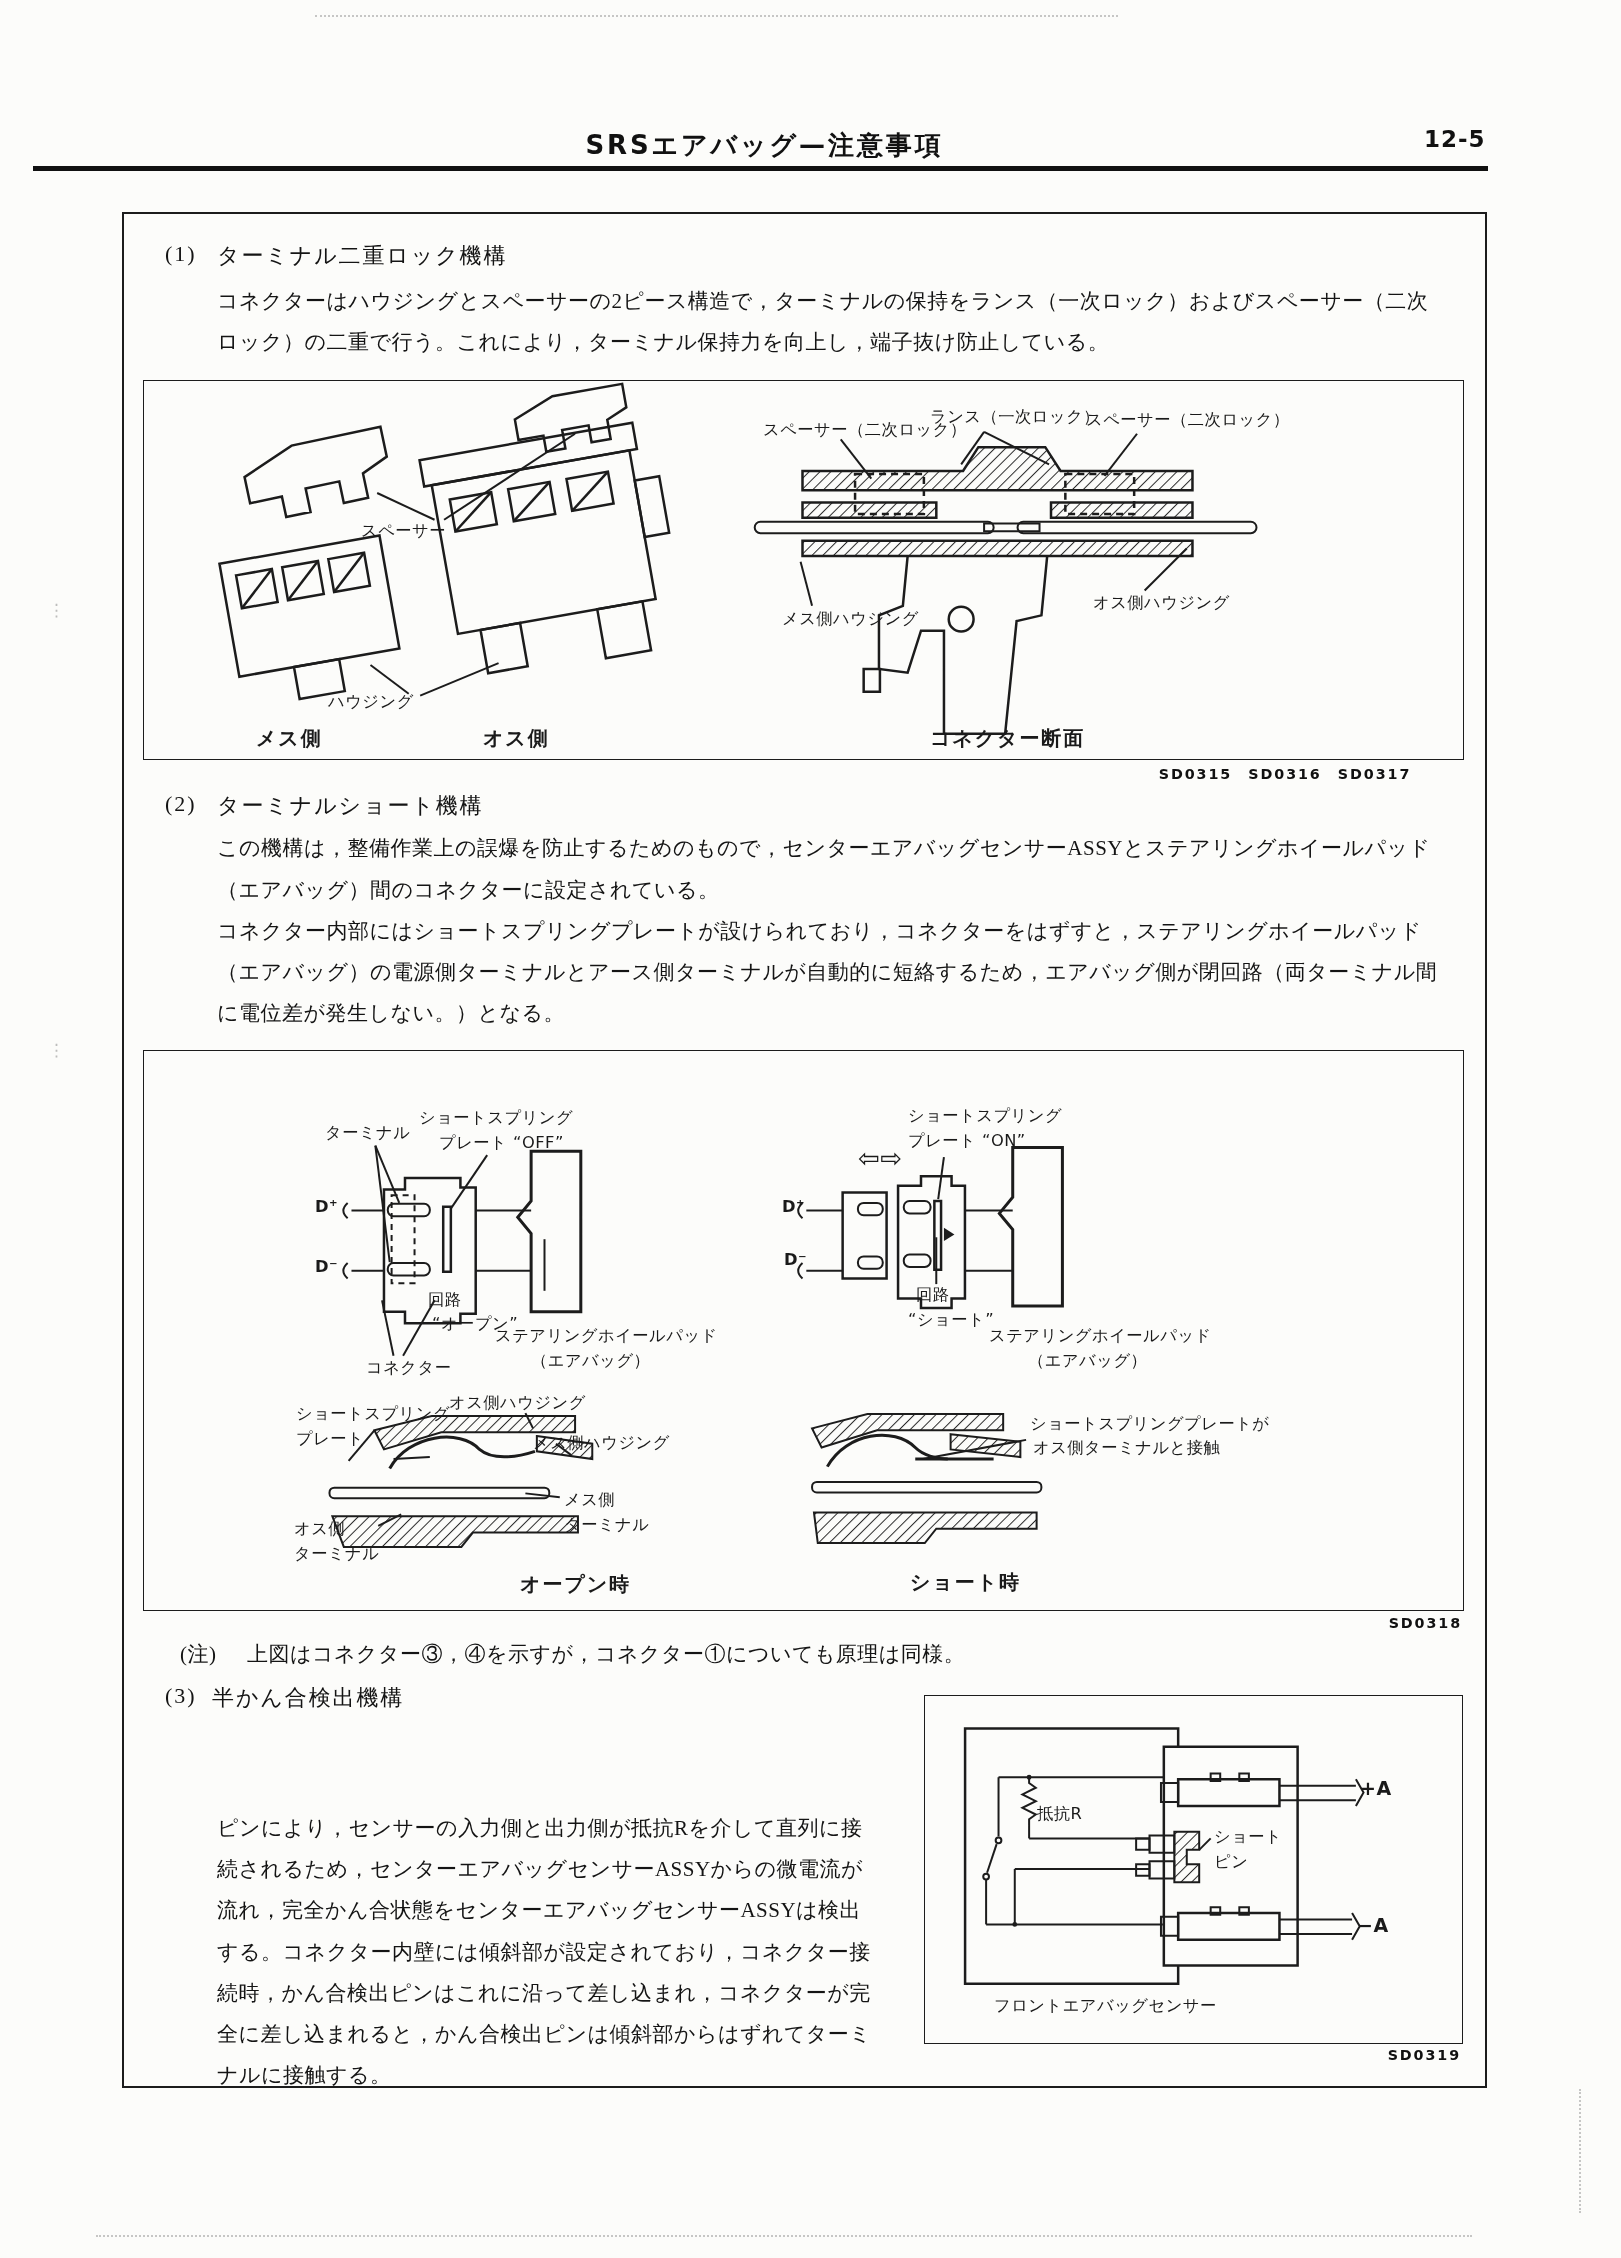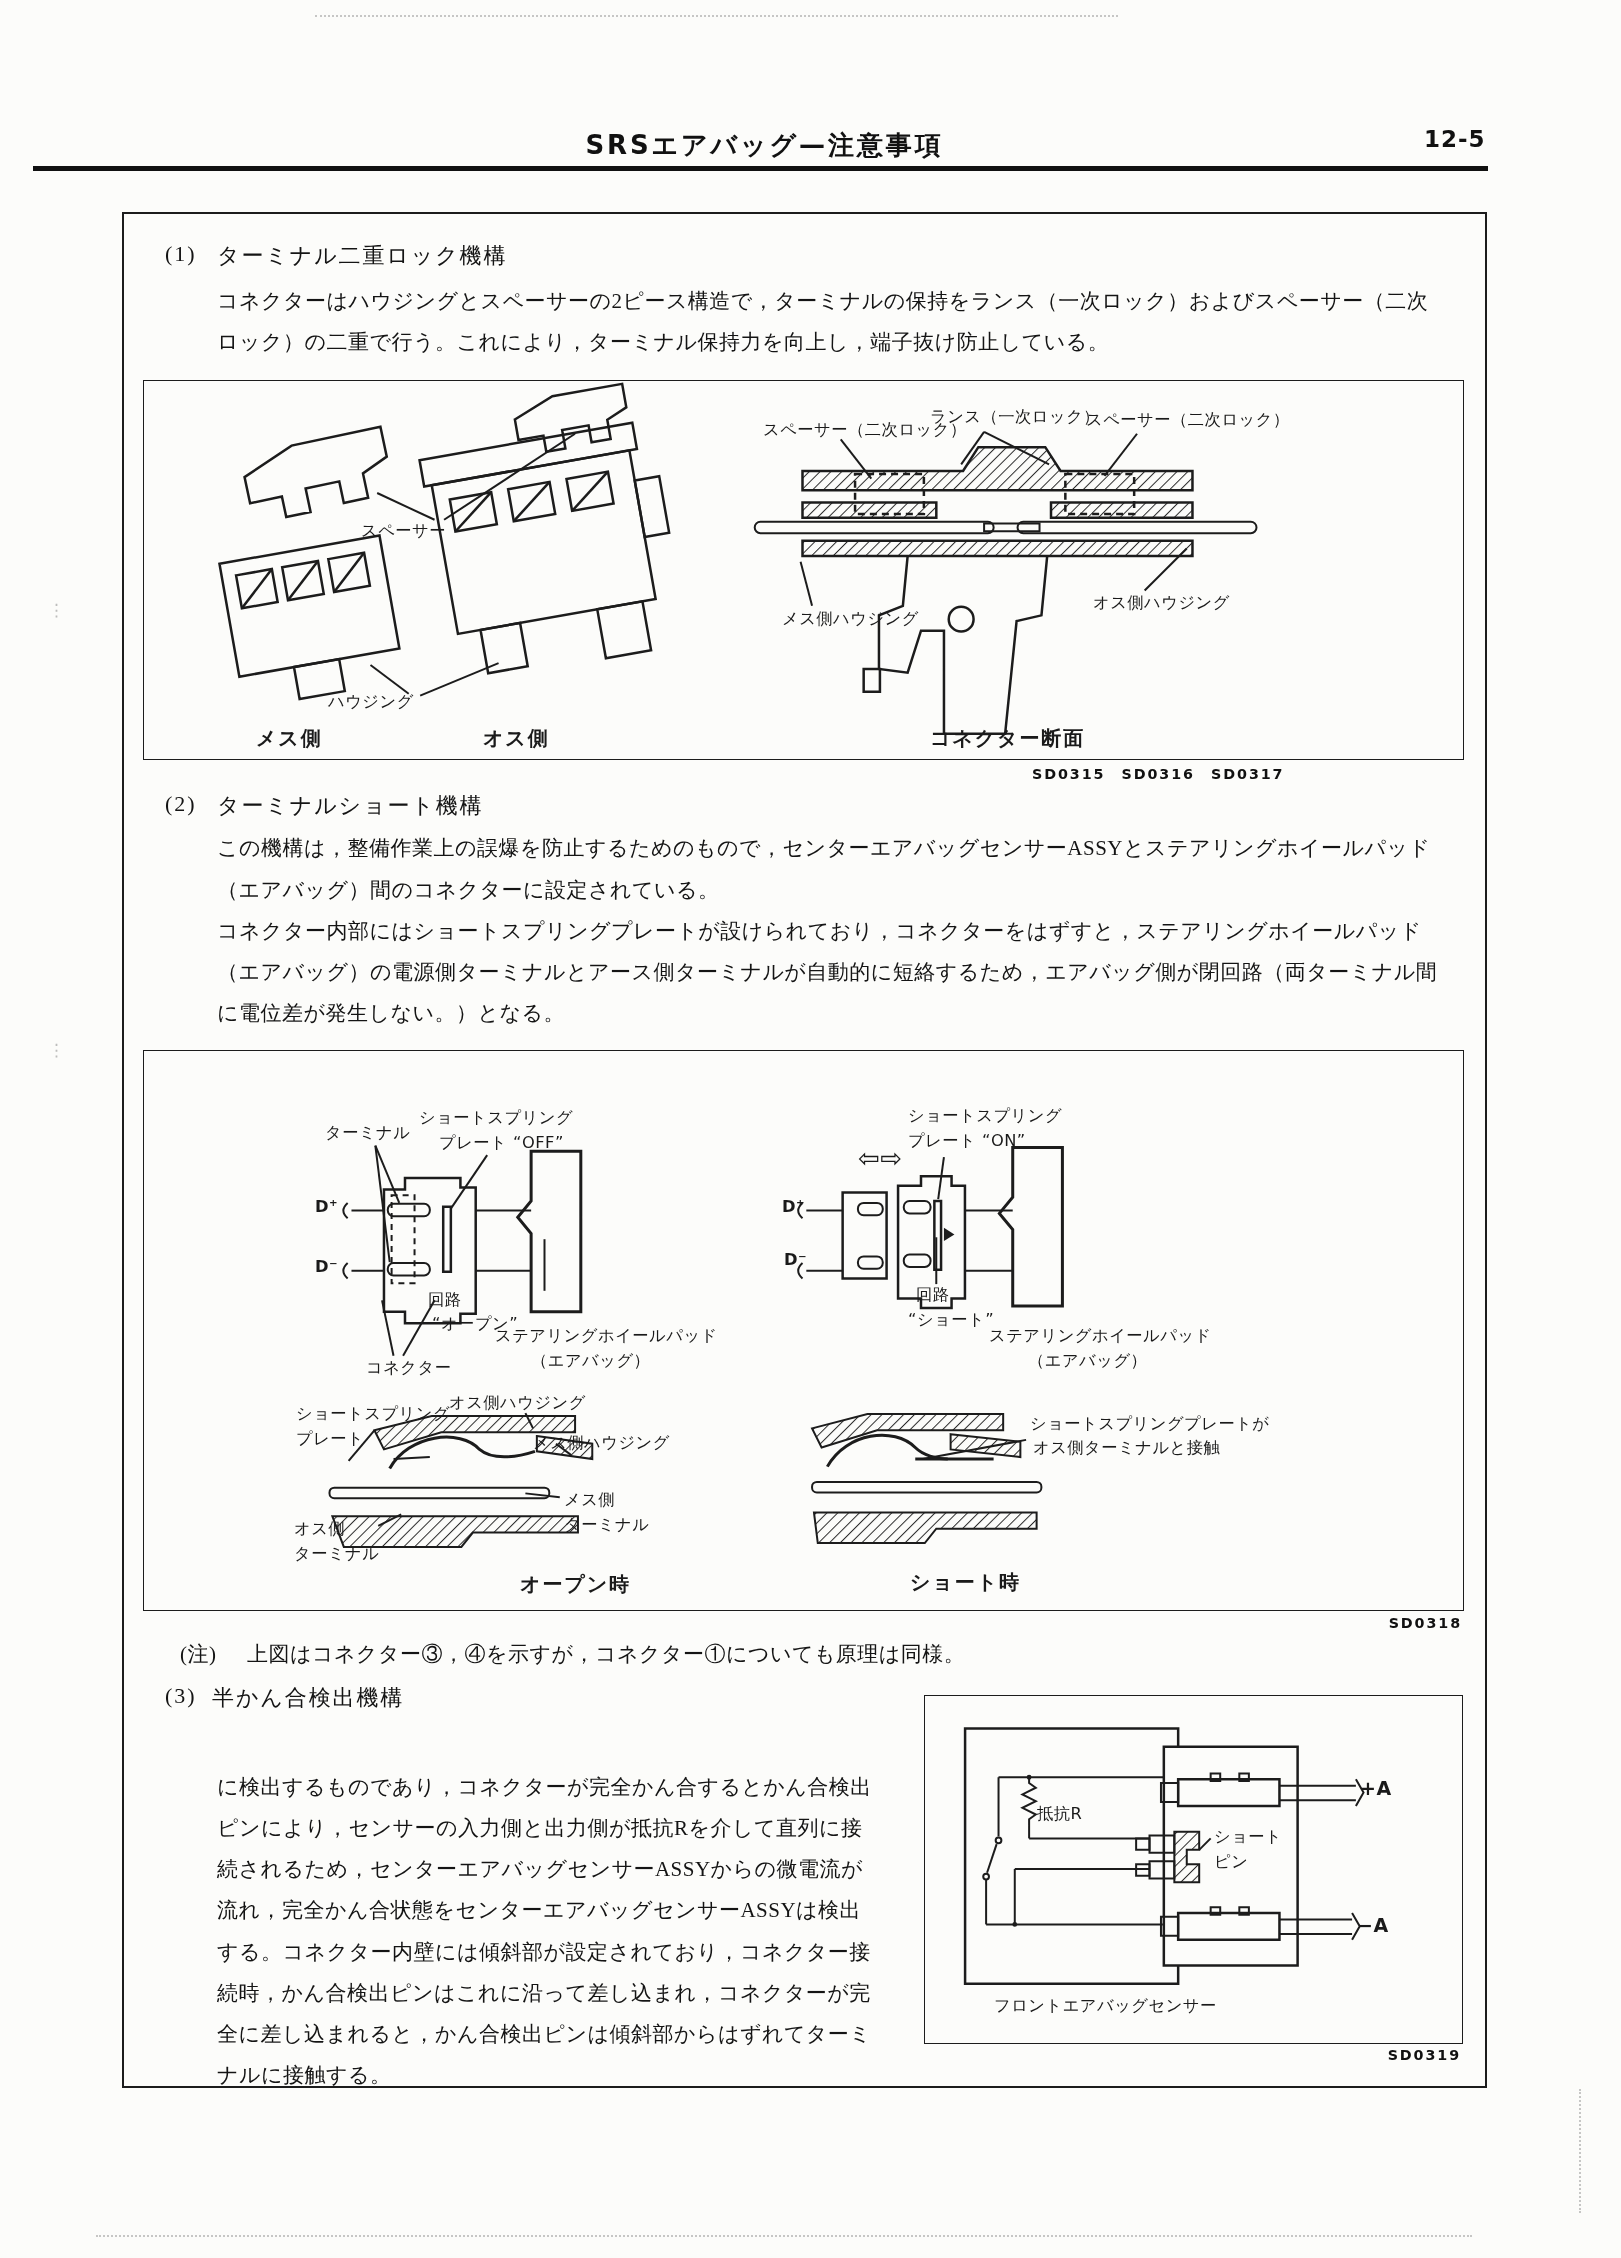--- a/index.html
+++ b/index.html
@@ -127,21 +127,21 @@
   <div class="lbl" style="left:361px;top:520px;">スペーサー</div>
   <div class="lbl" style="left:328px;top:691px;">ハウジング</div>
   <div class="lbl cap" style="left:256px;top:725px;">メス側</div>
   <div class="lbl cap" style="left:483px;top:725px;">オス側</div>
   <div class="lbl" style="left:763px;top:419px;">スペーサー（二次ロック）</div>
   <div class="lbl" style="left:930px;top:406px;">ランス（一次ロック）</div>
   <div class="lbl" style="left:1086px;top:409px;">スペーサー（二次ロック）</div>
   <div class="lbl" style="left:782px;top:608px;">メス側ハウジング</div>
   <div class="lbl" style="left:1093px;top:592px;">オス側ハウジング</div>
   <div class="lbl cap" style="left:930px;top:725px;">コネクター断面</div>
-  <div class="fig-id" style="left:1032px;top:765px;width:382px;text-align:left;">SD0315　SD0316　SD0317</div>
+  <div class="fig-id" style="left:1094px;top:765px;width:382px;text-align:center;">SD0315　SD0316　SD0317</div>
 
   <div class="body-line sec-head" style="left:165px;top:791px;">(2)</div>
   <div class="body-line sec-head" style="left:217px;top:791px;">ターミナルショート機構</div>
   <div class="body-line" style="left:217px;top:834px;">この機構は，整備作業上の誤爆を防止するためのもので，センターエアバッグセンサーASSYとステアリングホイールパッド</div>
   <div class="body-line" style="left:217px;top:876px;">（エアバッグ）間のコネクターに設定されている。</div>
   <div class="body-line" style="left:217px;top:917px;">コネクター内部にはショートスプリングプレートが設けられており，コネクターをはずすと，ステアリングホイールパッド</div>
   <div class="body-line" style="left:217px;top:958px;">（エアバッグ）の電源側ターミナルとアース側ターミナルが自動的に短絡するため，エアバッグ側が閉回路（両ターミナル間</div>
   <div class="body-line" style="left:217px;top:999px;">に電位差が発生しない。）となる。</div>
 
   <div class="box" style="left:143px;top:1050px;width:1319px;height:559px;"></div>
@@ -253,21 +253,20 @@
   <div class="lbl" style="left:1030px;top:1413px;">ショートスプリングプレートが</div>
   <div class="lbl" style="left:1033px;top:1437px;">オス側ターミナルと接触</div>
   <div class="lbl cap" style="left:910px;top:1569px;">ショート時</div>
   <div class="fig-id" style="left:1271px;top:1615px;width:191px;text-align:right;">SD0318</div>
 
   <div class="body-line" style="left:180px;top:1640px;">(注)</div>
   <div class="body-line" style="left:247px;top:1640px;">上図はコネクター③，④を示すが，コネクター①についても原理は同様。</div>
 
   <div class="body-line sec-head" style="left:165px;top:1683px;">(3)</div>
   <div class="body-line sec-head" style="left:212px;top:1683px;">半かん合検出機構</div>
-  <div class="body-line" style="left:217px;top:1773px;">に検出するものであり，コネクターが完全かん合するとかん合検出</div>
   <div class="body-line" style="left:217px;top:1814px;">ピンにより，センサーの入力側と出力側が抵抗Rを介して直列に接</div>
   <div class="body-line" style="left:217px;top:1855px;">続されるため，センターエアバッグセンサーASSYからの微電流が</div>
   <div class="body-line" style="left:217px;top:1896px;">流れ，完全かん合状態をセンターエアバッグセンサーASSYは検出</div>
   <div class="body-line" style="left:217px;top:1938px;">する。コネクター内壁には傾斜部が設定されており，コネクター接</div>
   <div class="body-line" style="left:217px;top:1979px;">続時，かん合検出ピンはこれに沿って差し込まれ，コネクターが完</div>
   <div class="body-line" style="left:217px;top:2020px;">全に差し込まれると，かん合検出ピンは傾斜部からはずれてターミ</div>
   <div class="body-line" style="left:217px;top:2061px;">ナルに接触する。</div>
 
   <div class="box" style="left:924px;top:1695px;width:537px;height:347px;"></div>
 

